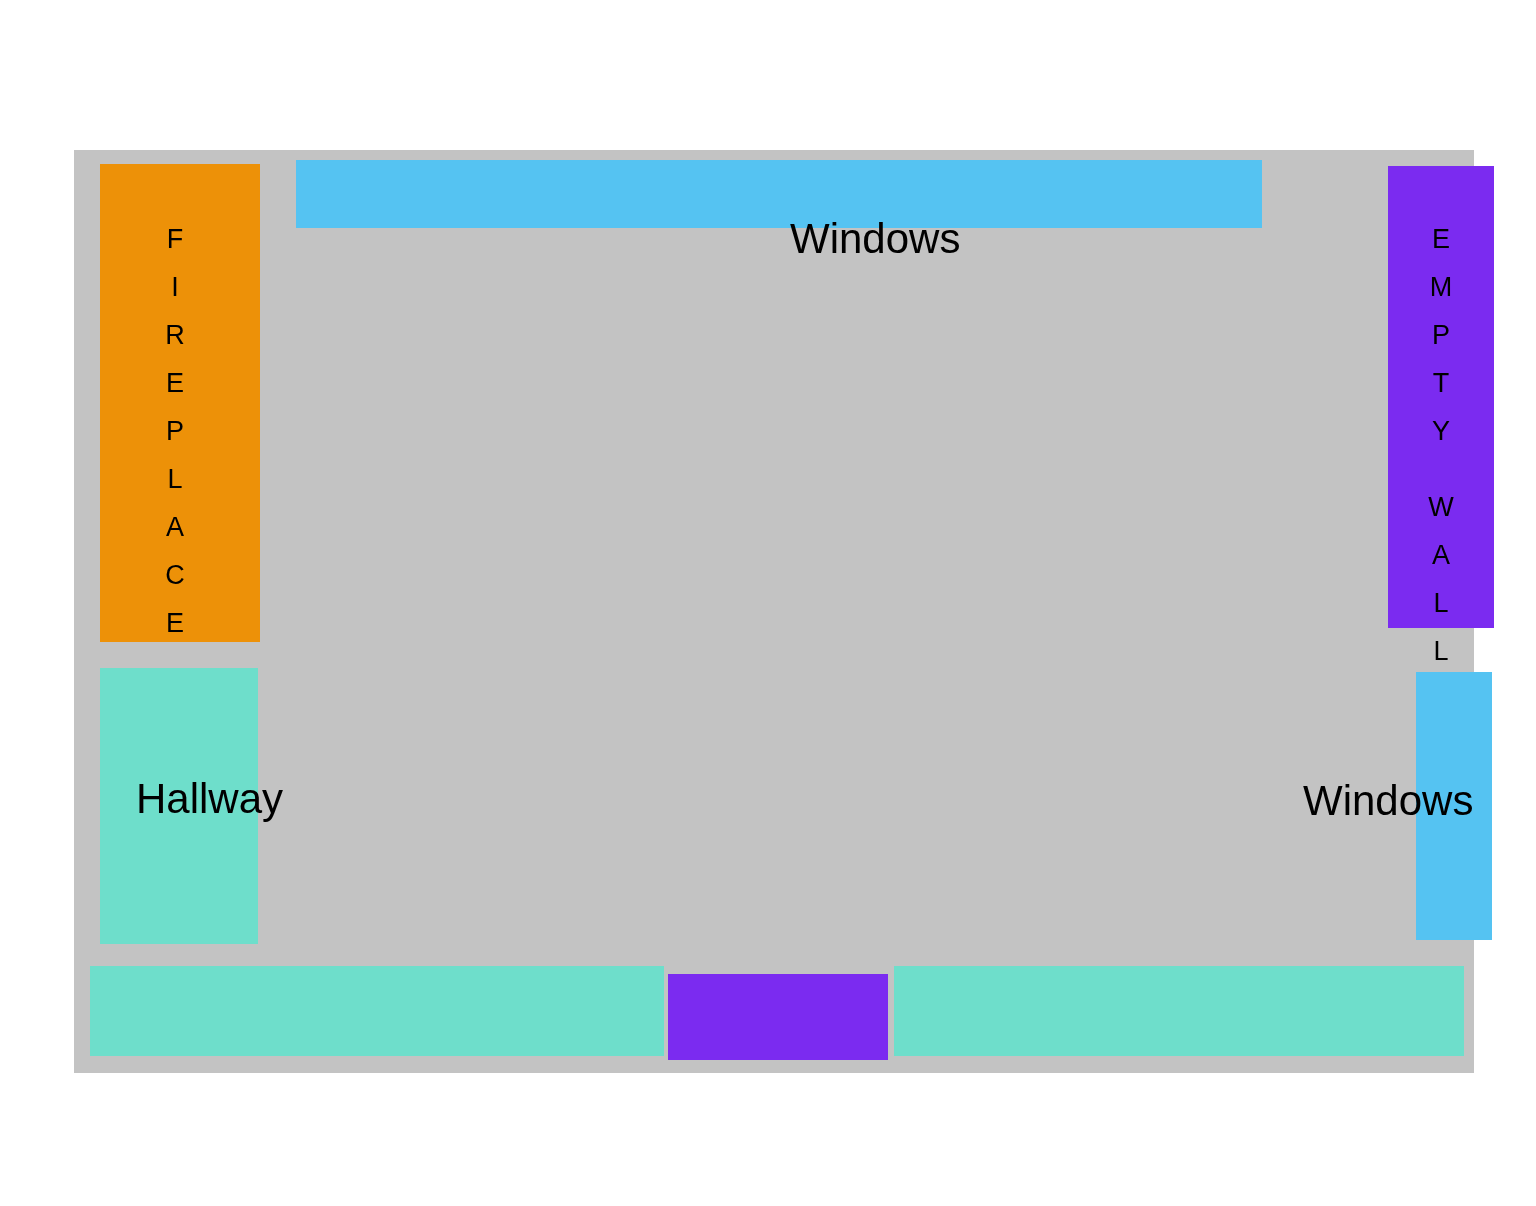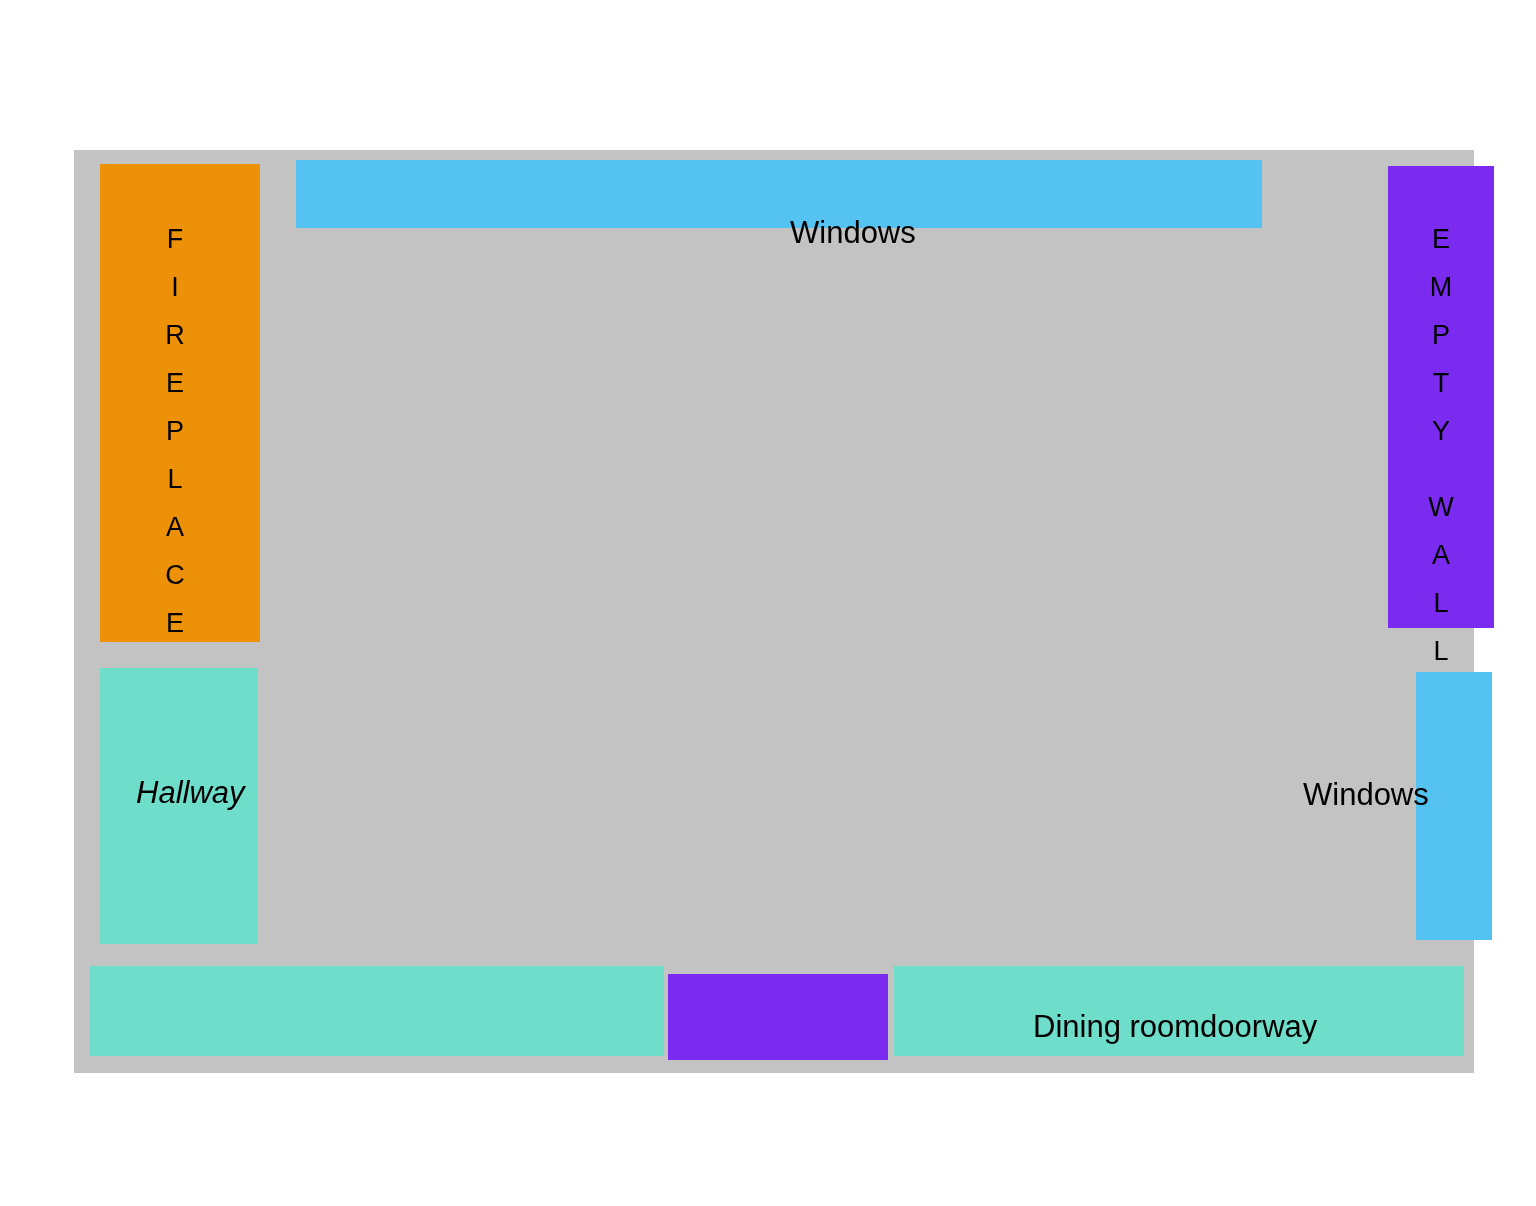--- a/index.html
+++ b/index.html
@@ -98,40 +98,39 @@
     top: 966px;
     width: 570px;
     height: 90px;
     background: #6edecb;
   }
 
   
   .zone-label {
     position: absolute;
     color: #000000;
-    font-size: 31px;
+    font-size: 42px;
     line-height: 1.1;
     white-space: nowrap;
     font-family: "Liberation Sans", sans-serif;
   }
 
   .label-windows-top {
     left: 790px;
     top: 216px;
   }
 
   .label-windows-right {
     left: 1303px;
     top: 778px;
   }
 
   .label-hallway {
     left: 136px;
     top: 776px;
-    font-style: italic;
   }
 
   .label-kitchen-doorway {
     left: 296px;
     top: 999px;
   }
 
   .label-dining-doorway {
     left: 1033px;
     top: 1010px;
@@ -212,15 +211,14 @@
   <div class="zone-label label-hallway">Hallway</div>
 
   <div class="zone zone-windows-right"></div>
   <div class="zone-label label-windows-right">Windows</div>
 
   <div class="zone zone-kitchen-doorway"></div>
 
   <div class="zone zone-center-gap"></div>
 
   <div class="zone zone-dining-doorway"></div>
-  <div class="zone-label label-dining-doorway">Dining roomdoorway</div>
 
 </div>
 
 </body></html>

